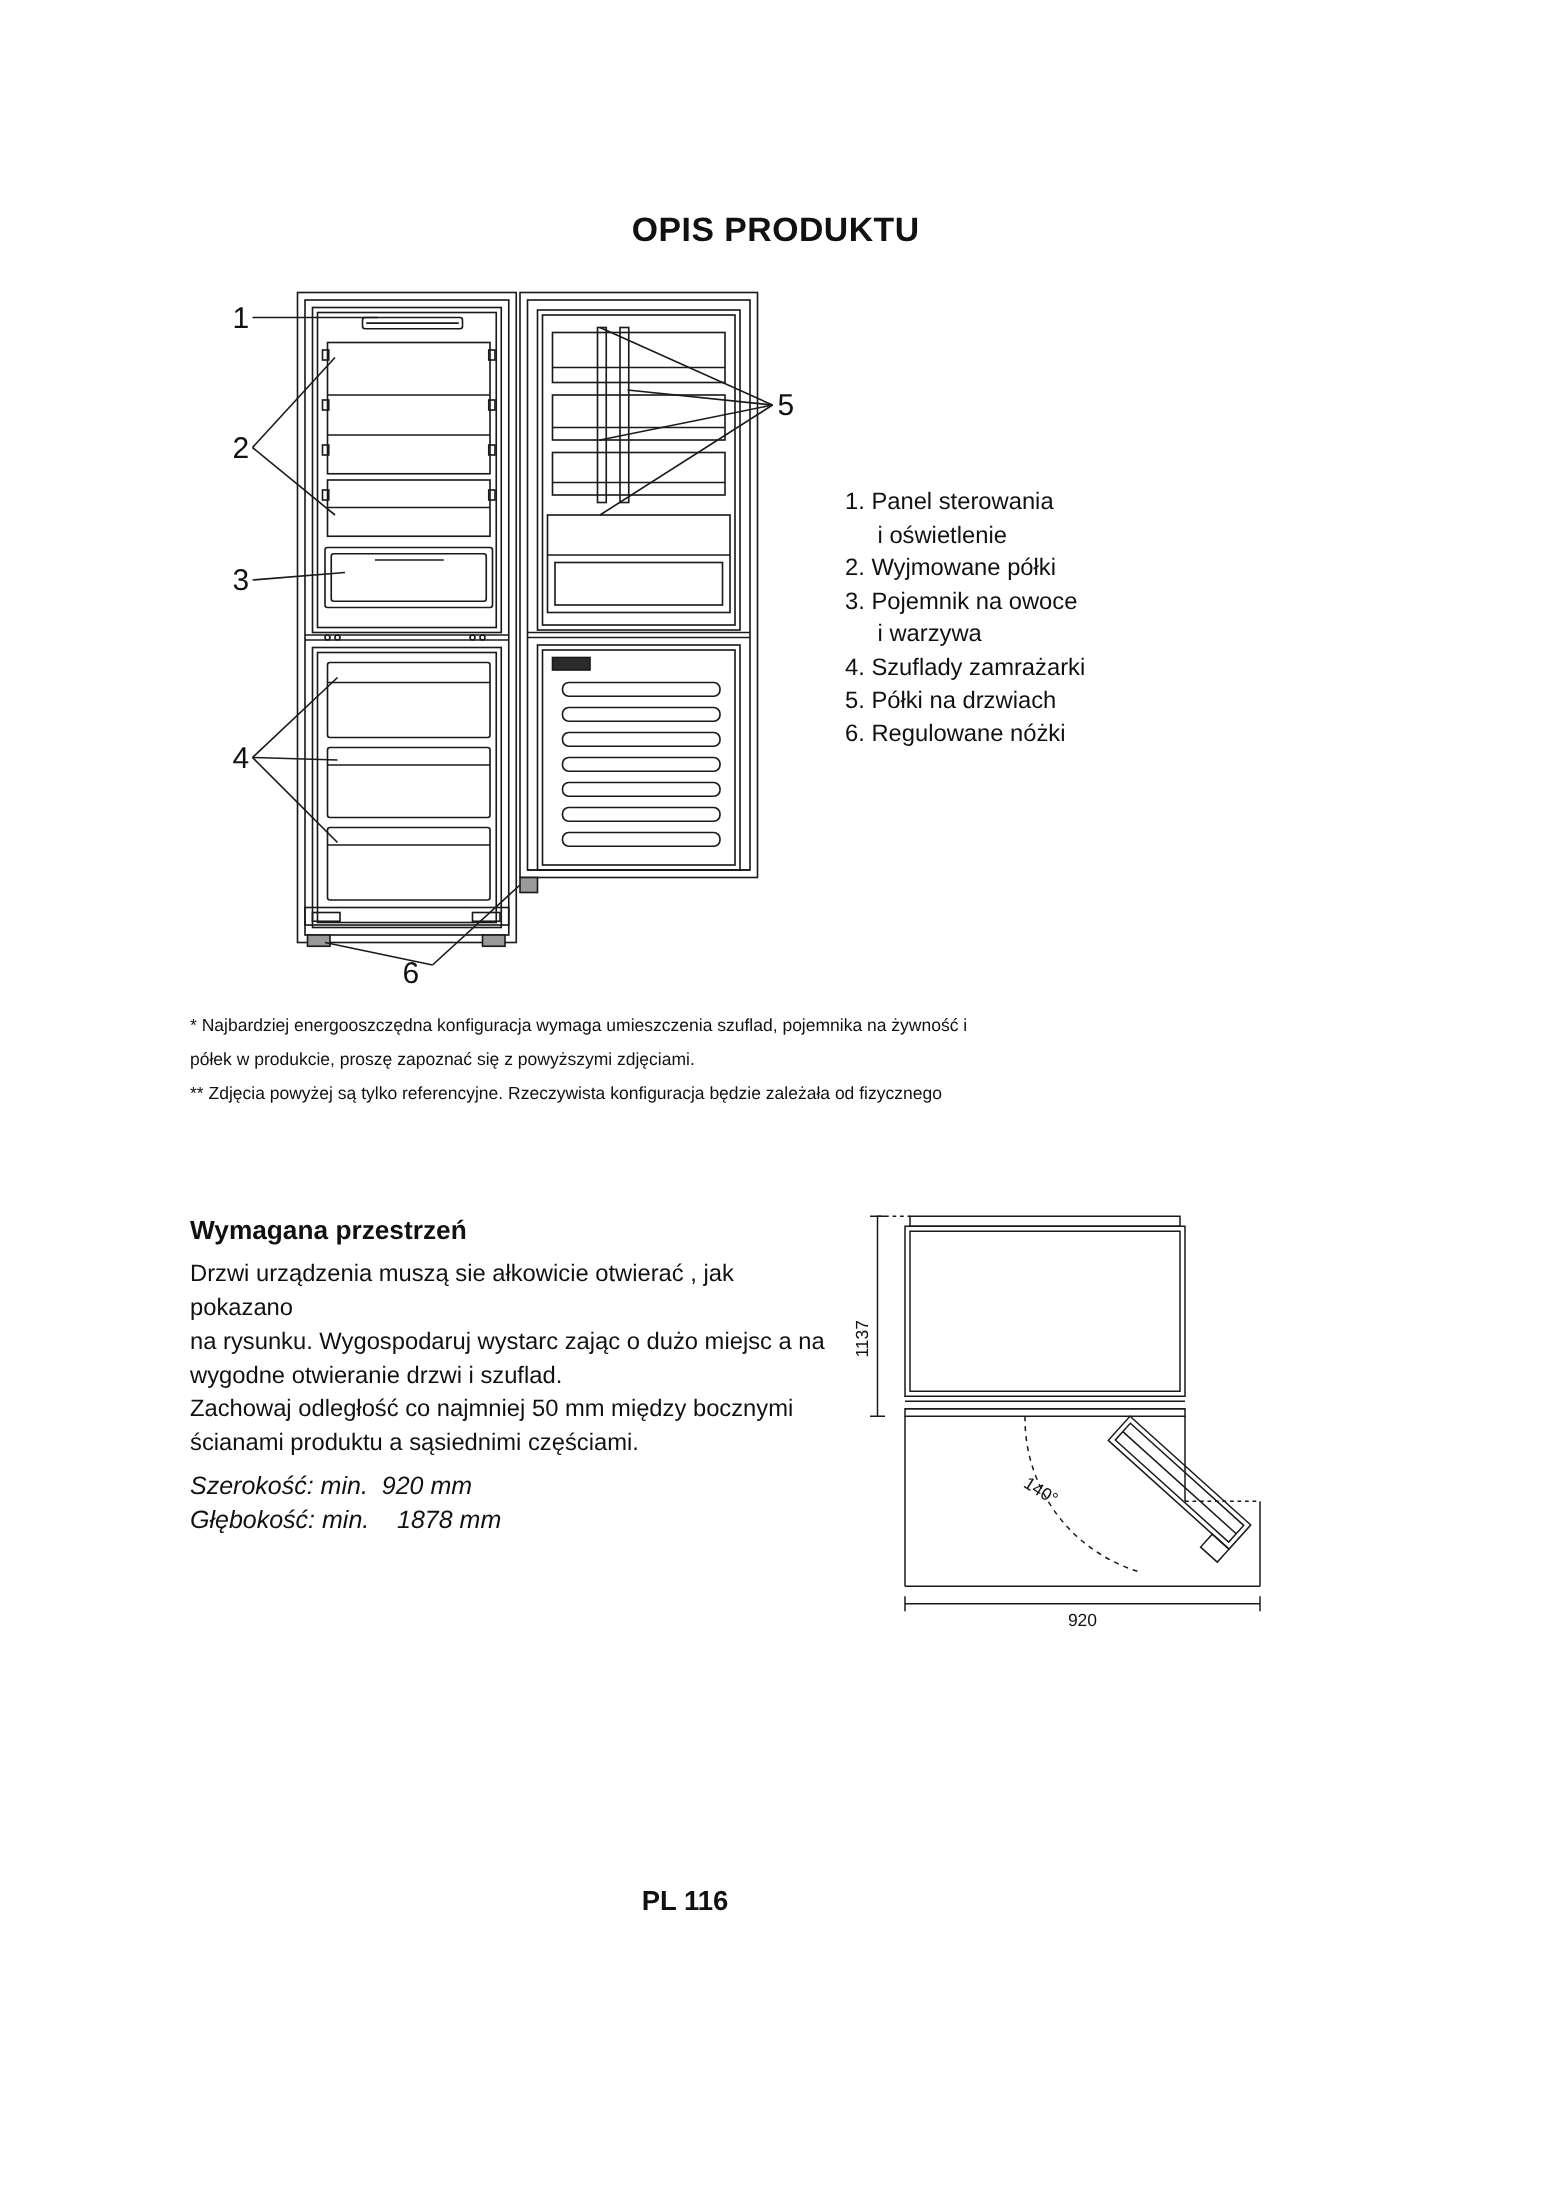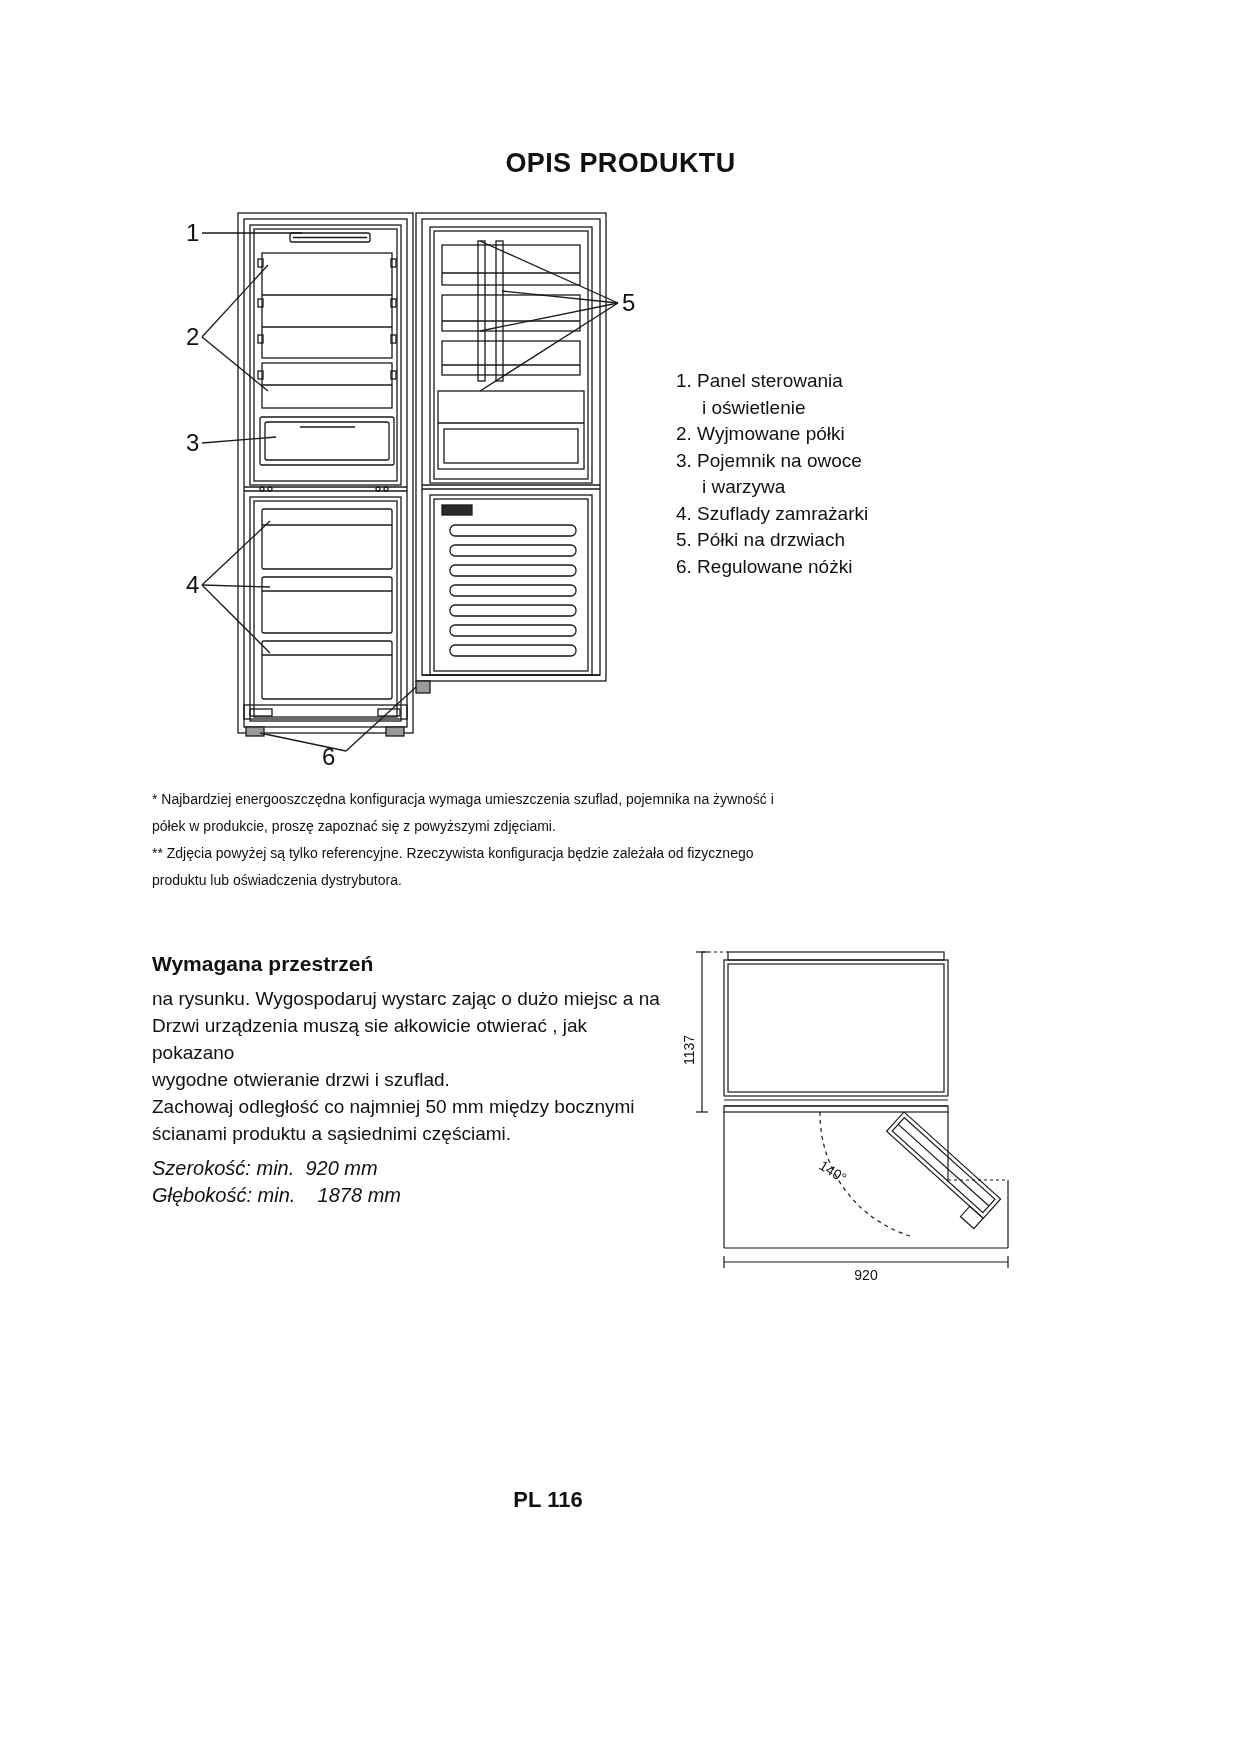--- a/index.html
+++ b/index.html
@@ -11,20 +11,21 @@
     width: 1241px;
     height: 1754px;
     position: relative;
     font-family: "Liberation Sans", sans-serif;
     color: #111111;
     overflow: hidden;
   }
   .page {
     position: absolute;
     inset: 0;
+    margin-top: 21px;
   }
 
   
   .title {
     position: absolute;
     top: 148px;
     left: 0;
     width: 1241px;
     text-align: center;
     font-size: 27px;
@@ -262,28 +263,27 @@
     <div class="legend-line indent">i warzywa</div>
     <div class="legend-line">4. Szuflady zamrażarki</div>
     <div class="legend-line">5. Półki na drzwiach</div>
     <div class="legend-line">6. Regulowane nóżki</div>
   </div>
 
   <div class="notes">
     <p>* Najbardziej energooszczędna konfiguracja wymaga umieszczenia szuflad, pojemnika na żywność i</p>
     <p>półek w produkcie, proszę zapoznać się z powyższymi zdjęciami.</p>
     <p class="justified">** Zdjęcia powyżej są tylko referencyjne. Rzeczywista konfiguracja będzie zależała od fizycznego</p>
-    <p>produktu lub oświadczenia dystrybutora.</p>
   </div>
 
   <div class="space-section">
     <div class="space-heading">Wymagana przestrzeń</div>
     <div class="space-body">
+      <p>Drzwi urządzenia muszą sie ałkowicie otwierać , jak pokazano</p>
       <p>na rysunku. Wygospodaruj wystarc zając o dużo miejsc a na</p>
-      <p>Drzwi urządzenia muszą sie ałkowicie otwierać , jak pokazano</p>
       <p>wygodne otwieranie drzwi i szuflad.</p>
       <p>Zachowaj odległość co najmniej 50 mm między bocznymi</p>
       <p>ścianami produktu a sąsiednimi częściami.</p>
     </div>
   </div>
 
   <div class="dims">
     <div class="row">Szerokość: min.  920 mm</div>
     <div class="row">Głębokość: min.    1878 mm</div>
   </div>

